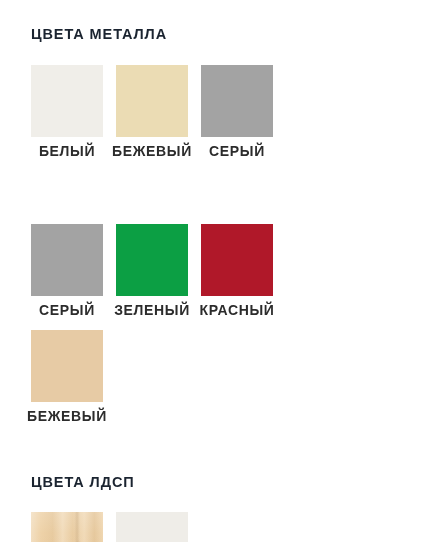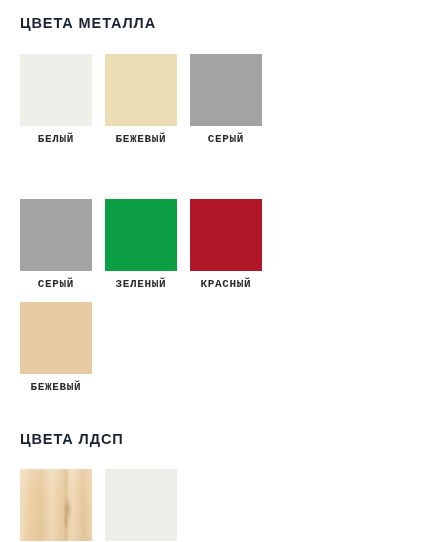--- a/index.html
+++ b/index.html
@@ -18,21 +18,21 @@
 
   .page {
     position: relative;
     width: 435px;
     height: 542px;
     box-sizing: border-box;
     padding: 0 15px;
   }
 
   .section {
-    margin: 5px;
+    margin: 16px;
   }
 
   .section-title {
     font-size: 14.5px;
     font-weight: bold;
     letter-spacing: 0.9px;
     color: #1b2430;
     text-transform: uppercase;
     margin: 0;
     padding: 0;
@@ -57,29 +57,28 @@
   .swatch-chip {
     width: 72px;
     height: 72px;
     display: block;
     background-color: #cccccc;
     background-repeat: no-repeat;
   }
 
   .swatch-label {
     margin-top: 7px;
-    font-size: 11px;
+    font-size: 14px;
     font-weight: bold;
     letter-spacing: 0.65px;
     color: #2c2c2c;
     text-transform: uppercase;
     text-align: center;
     line-height: 1.1;
     white-space: nowrap;
-    font-family: Liberation Mono, monospace;
   }
 
   
   #section-metal           { padding-top: 11px; }
   #section-metal .swatch-row      { margin-top: 23px; }
 
   #section-plastic         { padding-top: 26px; }
   #section-plastic .swatch-row    { margin-top: 23px; }
   #section-plastic .swatch-row + .swatch-row { margin-top: 12px; }
 

